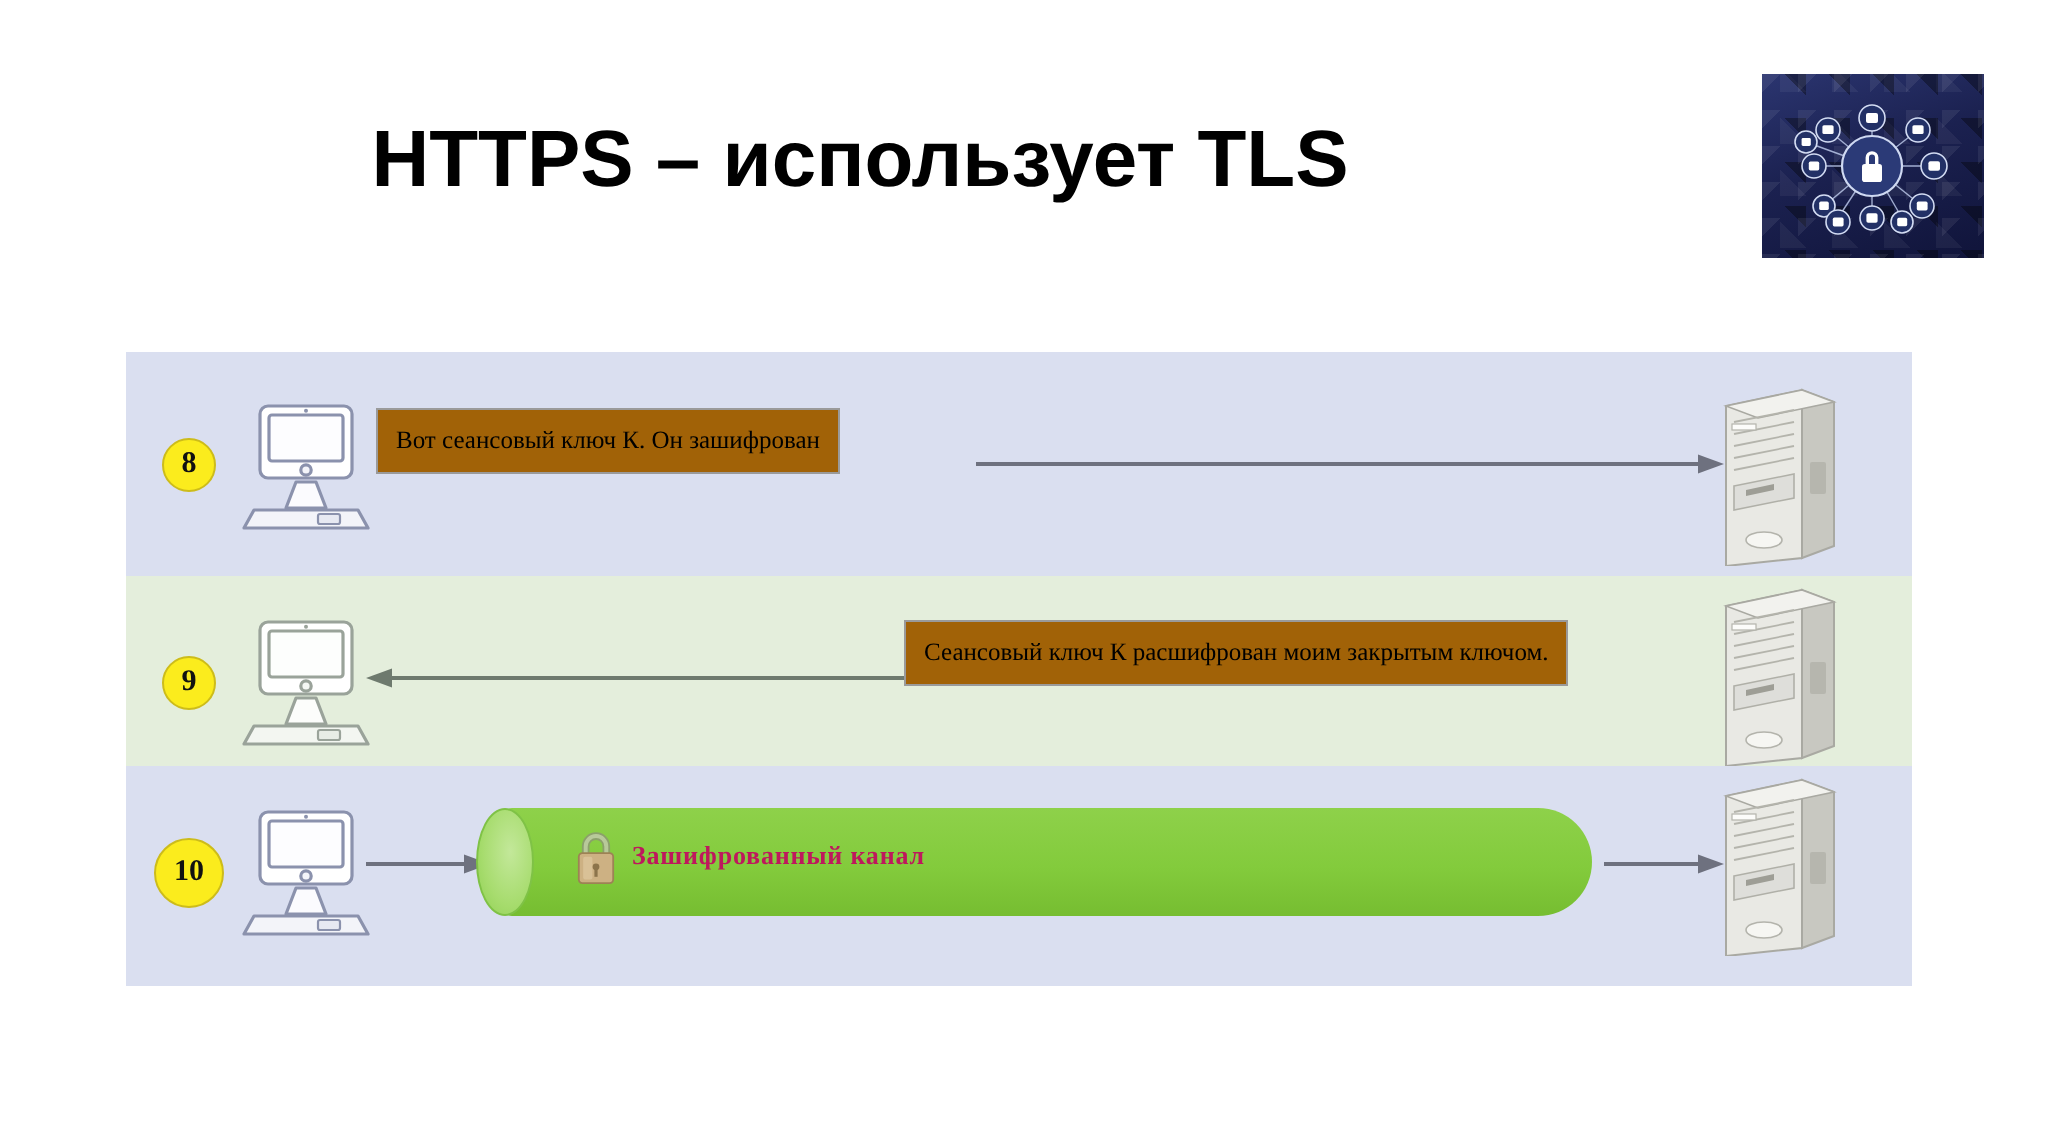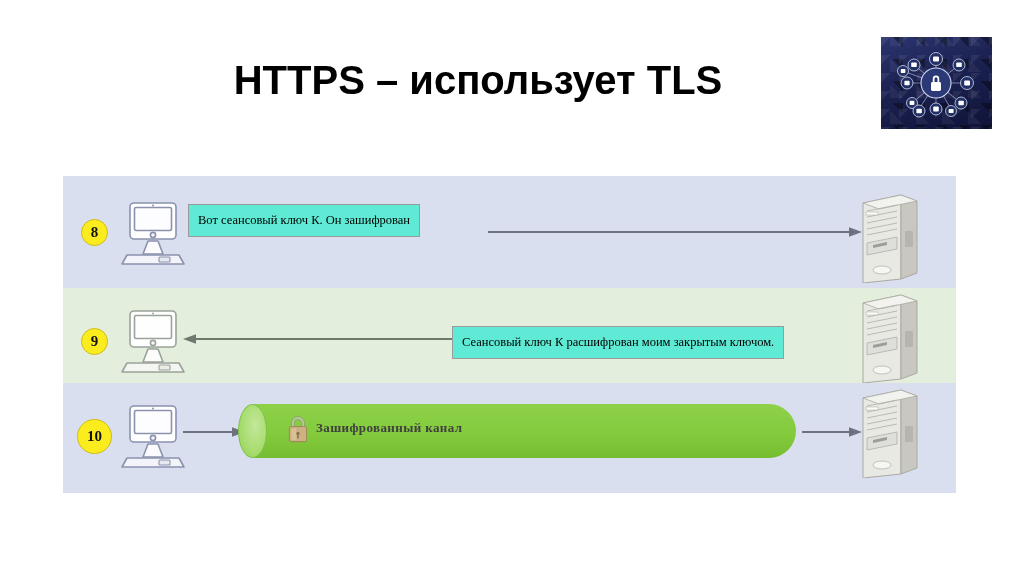--- a/index.html
+++ b/index.html
@@ -21,21 +21,20 @@
     left: 0;
     top: 58px;
     width: 860px;
     text-align: center;
     font-family: "Liberation Sans", sans-serif;
     font-size: 40px;
     font-weight: 700;
     color: #000000;
     letter-spacing: 0px;
     white-space: nowrap;
-    padding-left: 48px;
   }
 
   
   #hero-thumb {
     position: absolute;
     left: 881px;
     top: 37px;
     width: 111px;
     height: 92px;
     overflow: hidden;
@@ -86,21 +85,21 @@
   .badge-sm { width: 27px; height: 27px; font-size: 15px; }
   .badge-lg { width: 35px; height: 35px; font-size: 15px; }
 
   
   .workstation { position: absolute; width: 68px; height: 72px; }
   .server      { position: absolute; width: 66px; height: 92px; }
 
   
   .msg-box {
     position: absolute;
-    background: #5eead4;
+    background: #a16207;
     border: 1px solid #9a9a9a;
     box-sizing: border-box;
     font-family: "Liberation Serif", serif;
     font-size: 12.5px;
     color: #000;
     line-height: 1.45;
     text-align: center;
     padding: 6px 9px 7px 9px;
     white-space: nowrap;
   }
@@ -132,21 +131,21 @@
     border: 1px solid #7fc246;
     box-sizing: border-box;
   }
   #tube-label {
     position: absolute;
     left: 78px;
     top: 16px;
     font-family: "Liberation Serif", serif;
     font-weight: 700;
     font-size: 13px;
-    color: #404040;
+    color: #be185d;
     letter-spacing: .4px;
     white-space: nowrap;
   }
   #tube-lock { position: absolute; left: 48px; top: 10px; width: 24px; height: 31px; }
 </style>
 </head>
 <body>
 
 <div id="slide-title">HTTPS – использует TLS</div>
 
@@ -263,21 +262,21 @@
       <rect x="40" y="56" width="11" height="5" rx="1"></rect>
     </g>
     <circle cx="34" cy="4.4" r="1" fill="#9aa39a"></circle>
   </svg>
 
   <svg class="arrow" style="left:120px; top:156px; width:270px;" viewBox="0 0 270 14" preserveAspectRatio="none">
     <line x1="10" y1="7" x2="270" y2="7" stroke="#6e7a6e" stroke-width="2"></line>
     <path d="M0 7 L13 2.2 L13 11.8 z" fill="#6e7a6e"></path>
   </svg>
 
-  <div class="msg-box" style="left:389px; top:134px;margin-top:16px;">
+  <div class="msg-box" style="left:389px; top:134px;">
     <div>Сеансовый ключ К расшифрован моим закрытым ключом.</div>
   </div>
 
   <svg class="server" style="left:794px; top:115px;" viewBox="0 0 66 92">
     <polygon points="6,12 44,4 44,88 6,92" fill="#e9e9e4" stroke="#a9a9a2" stroke-width="1"></polygon>
     <polygon points="44,4 60,10 60,82 44,88" fill="#c8c8c1" stroke="#a9a9a2" stroke-width="1"></polygon>
     <polygon points="6,12 44,4 60,10 22,18" fill="#f2f2ee" stroke="#a9a9a2" stroke-width="0.8"></polygon>
     <g stroke="#b4b4ac" stroke-width="0.9">
       <line x1="10" y1="20" x2="40" y2="14"></line>
         <line x1="10" y1="26" x2="40" y2="20"></line>

